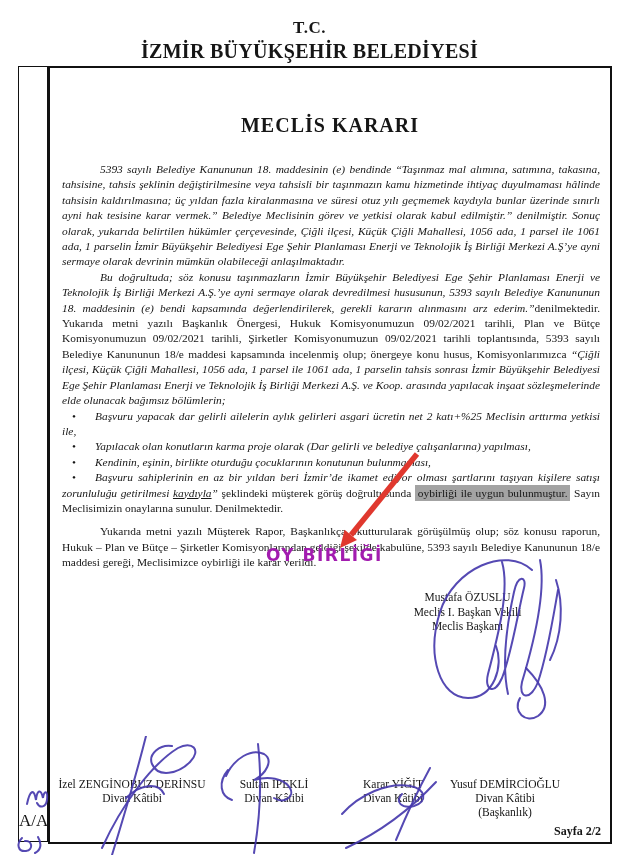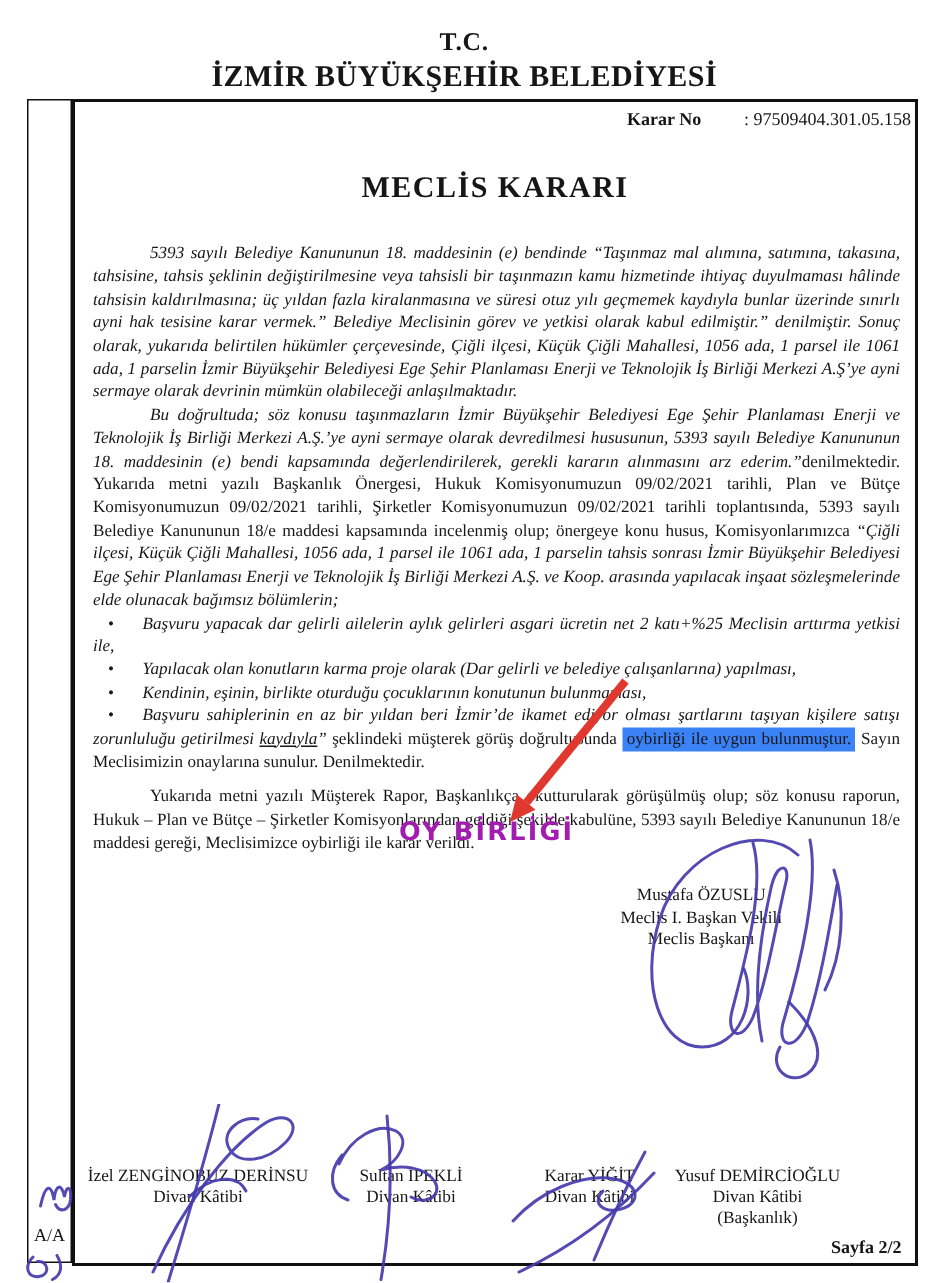--- a/index.html
+++ b/index.html
@@ -9,40 +9,40 @@
   }
   
   .hdr-tc{position:absolute;top:18px;left:0;width:619px;text-align:center;
     font-size:17px;font-weight:bold;letter-spacing:.5px;}
   .hdr-muni{position:absolute;top:40px;left:0;width:619px;text-align:center;
     font-size:20px;font-weight:bold;letter-spacing:.3px;}
   
   .margin-strip{position:absolute;left:18px;top:66px;width:28px;height:774px;
     border:1.6px solid #111;background:#fff;}
   .aa{position:absolute;bottom:10px;left:0;width:100%;text-align:center;
-    font-size:12px;}
+    font-size:17px;}
   .box{position:absolute;left:48px;top:66px;width:560px;height:774px;
     border:2.2px solid #111;background:#fff;}
   
   .meta{position:absolute;left:368px;top:4px;width:190px;font-size:12px;line-height:15.5px;}
   .meta-label{font-weight:bold;display:inline-block;width:78px;}
   .meta-value{font-weight:normal;}
   
   .doc-title{position:absolute;top:46px;left:0;width:100%;text-align:center;
     font-size:20px;font-weight:bold;letter-spacing:1px;}
   
   .body-text{position:absolute;left:12px;top:94px;width:538px;
     font-size:11.4px;line-height:15.4px;text-align:justify;}
   .body-text p{margin:0;}
   .ind{text-indent:38px;}
   .italic{font-style:italic;}
   .u{text-decoration:underline;}
   .bullet .dot{display:inline-block;width:12px;margin-left:10px;margin-right:11px;
     font-style:normal;text-indent:0;}
-  .hl{background:#3b82f6;padding:2px 3px;box-decoration-break:clone;-webkit-box-decoration-break:clone;}
+  .hl{background:#a3a3a3;padding:2px 3px;box-decoration-break:clone;-webkit-box-decoration-break:clone;}
   .p3{margin-top:8px !important;}
   
   .oy{position:absolute;left:266px;top:545px;color:#a21caf;
     font-family:"DejaVu Sans", sans-serif;font-weight:bold;font-size:17px;letter-spacing:1.5px;z-index:5;}
   .overlay{position:absolute;left:0;top:0;width:619px;height:855px;pointer-events:none;z-index:4;}
   
   .president{position:absolute;left:335px;top:522px;width:165px;text-align:center;
     font-size:11.5px;line-height:14.5px;}
   .clerk{position:absolute;top:709px;text-align:center;font-size:11.5px;line-height:14px;}
   .c1{left:6px;width:152px;}
@@ -59,21 +59,20 @@
 <div class="hdr-tc">T.C.</div>
 <div class="hdr-muni">İZMİR BÜYÜKŞEHİR BELEDİYESİ</div>
 
 <div class="margin-strip">
   <div class="aa">A/A</div>
 </div>
 
 <div class="box">
 
   <div class="meta">
-    <div><span class="meta-label">Karar No</span><span class="meta-value">: 97509404.301.05.158</span></div>
   </div>
 
   <div class="doc-title">MECLİS KARARI</div>
 
   <div class="body-text">
     <p class="ind italic">5393 sayılı Belediye Kanununun 18. maddesinin (e) bendinde “Taşınmaz mal alımına, satımına, takasına, tahsisine, tahsis şeklinin değiştirilmesine veya tahsisli bir taşınmazın kamu hizmetinde ihtiyaç duyulmaması hâlinde tahsisin kaldırılmasına; üç yıldan fazla kiralanmasına ve süresi otuz yılı geçmemek kaydıyla bunlar üzerinde sınırlı ayni hak tesisine karar vermek.” Belediye Meclisinin görev ve yetkisi olarak kabul edilmiştir.” denilmiştir. Sonuç olarak, yukarıda belirtilen hükümler çerçevesinde, Çiğli ilçesi, Küçük Çiğli Mahallesi, 1056 ada, 1 parsel ile 1061 ada, 1 parselin İzmir Büyükşehir Belediyesi Ege Şehir Planlaması Enerji ve Teknolojik İş Birliği Merkezi A.Ş’ye ayni sermaye olarak devrinin mümkün olabileceği anlaşılmaktadır.</p>
     <p class="ind"><span class="italic">Bu doğrultuda; söz konusu taşınmazların İzmir Büyükşehir Belediyesi Ege Şehir Planlaması Enerji ve Teknolojik İş Birliği Merkezi A.Ş.’ye ayni sermaye olarak devredilmesi hususunun, 5393 sayılı Belediye Kanununun 18. maddesinin (e) bendi kapsamında değerlendirilerek, gerekli kararın alınmasını arz ederim.”</span><span>denilmektedir. Yukarıda metni yazılı Başkanlık Önergesi, Hukuk Komisyonumuzun 09/02/2021 tarihli, Plan ve Bütçe Komisyonumuzun 09/02/2021 tarihli, Şirketler Komisyonumuzun 09/02/2021 tarihli toplantısında, 5393 sayılı Belediye Kanununun 18/e maddesi kapsamında incelenmiş olup; önergeye konu husus, Komisyonlarımızca </span><span class="italic">“Çiğli ilçesi, Küçük Çiğli Mahallesi, 1056 ada, 1 parsel ile 1061 ada, 1 parselin tahsis sonrası İzmir Büyükşehir Belediyesi Ege Şehir Planlaması Enerji ve Teknolojik İş Birliği Merkezi A.Ş. ve Koop. arasında yapılacak inşaat sözleşmelerinde elde olunacak bağımsız bölümlerin;</span></p>
     <p class="bullet italic"><span class="dot">•</span><span>Başvuru yapacak dar gelirli ailelerin aylık gelirleri asgari ücretin net 2 katı+%25 Meclisin arttırma yetkisi ile,</span></p>
     <p class="bullet italic"><span class="dot">•</span><span>Yapılacak olan konutların karma proje olarak (Dar gelirli ve belediye çalışanlarına) yapılması,</span></p>
     <p class="bullet italic"><span class="dot">•</span><span>Kendinin, eşinin, birlikte oturduğu çocuklarının konutunun bulunmaması,</span></p>

